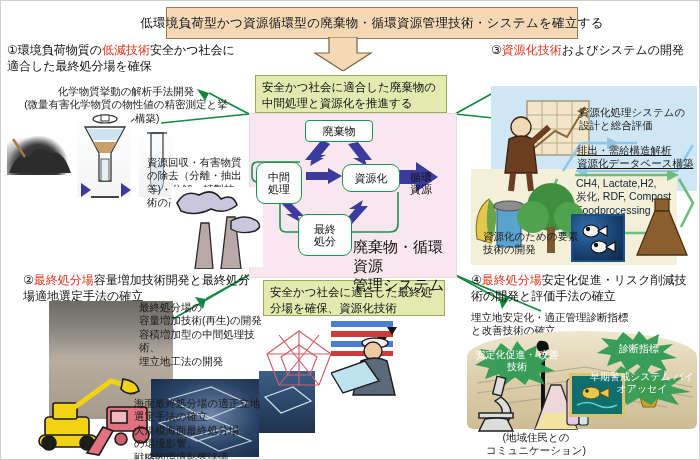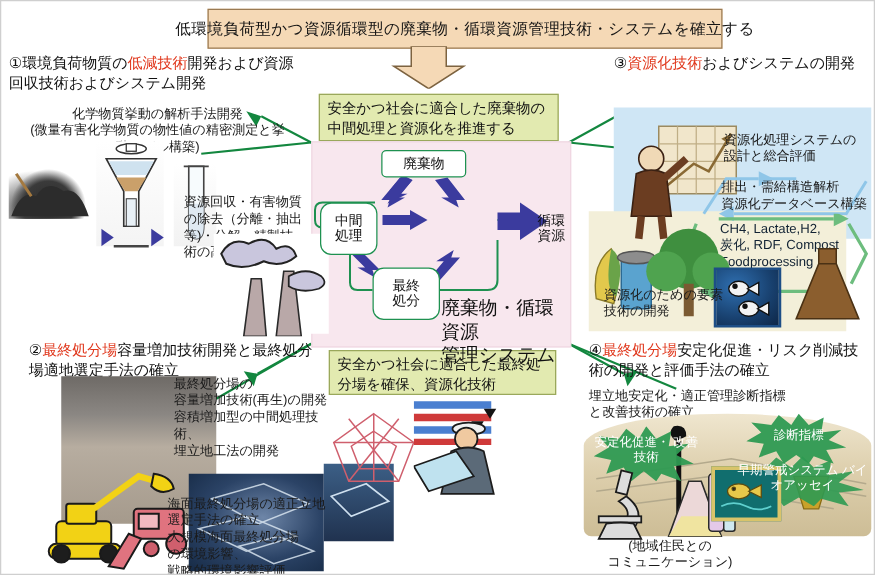--- a/index.html
+++ b/index.html
@@ -59,21 +59,21 @@
     display: flex; align-items: center; justify-content: center;
     text-align: center;
     font-size: 11px; line-height: 1.12;
     color: #111;
     z-index: 3;
   }
   #node-haikibutsu { left: 55px;  top: 6px;   width: 66px; height: 20px; border-radius: 4px;}
   #node-chukan     { left: 6px;   top: 48px;  width: 44px; height: 40px; }
   #node-shigenka   { left: 92px;  top: 50px;  width: 56px; height: 26px; }
   #node-saishu     { left: 48px;  top: 100px; width: 52px; height: 40px; }
-  #node-junkan     { left: 170px; top: 48px;  width: 42px; height: 42px; border:none; background:transparent;justify-content:center;}
+  #node-junkan     { left: 150px; top: 48px;  width: 42px; height: 42px; border:none; background:transparent;justify-content:center;}
 
   #sys-label {
     left: 352px; top: 237px; width: 104px;
     font-size: 15px; line-height: 1.25; color: #111; z-index: 4;
   }
 
   
   .sec-head {
     font-size: 12px; line-height: 1.32; color: #111;
   }
@@ -86,21 +86,21 @@
   
   .note { font-size: 10.5px; line-height: 1.28; color: #1a1a1a; }
   .note-c { text-align: center; }
 
   #note-1a { left: 18px;  top: 84px;  width: 214px; }
   #note-1b { left: 146px; top: 155px; width: 96px; }
   #note-1c { left: 55px;  top: 219px; width: 116px; }
   #note-2a { left: 138px; top: 300px; width: 125px; }
   #note-2b { left: 133px; top: 396px; width: 132px; }
   #note-3a { left: 578px; top: 105px; width: 118px; }
-  #note-3b { left: 576px; top: 143px; width: 122px; }
+  #note-3b { left: 576px; top: 143px; width: 122px; text-decoration: underline; }
   #note-3c { left: 575px; top: 176px; width: 122px; color:#123; }
   #note-3d { left: 482px; top: 229px; width: 104px; }
   #note-4a { left: 470px; top: 310px; width: 160px; }
   #note-4b { left: 555px; top: 430px; width: 140px; }
   #note-4c { left: 480px; top: 430px; width: 110px; text-align:center; }
 
   .starburst-label {
     position:absolute; font-size: 10px; color:#1a1a1a; z-index: 6;
     text-align:center; line-height:1.2;
   }
@@ -238,40 +238,43 @@
         <polygon points="166,48 188,63 166,78"></polygon>
       </g>
     </svg>
 
     <div class="flow-node" id="node-haikibutsu">
       <span>廃棄物</span>
     </div>
     <div class="flow-node" id="node-chukan">
       <span style="white-space:pre-line">中間
 処理</span>
+    </div>
+    <div class="flow-node" id="node-shigenka">
+      <span>資源化</span>
     </div>
     <div class="flow-node" id="node-saishu">
       <span style="white-space:pre-line">最終
 処分</span>
     </div>
     <div class="flow-node" id="node-junkan">
       <span style="white-space:pre-line">循環
 資源</span>
     </div>
   </div>
 
   <div class="abs" id="sys-label" style="white-space:pre-line">廃棄物・循環資源
 管理システム</div>
 
   <div class="abs green-stmt" id="stmt-low">
     <span>安全かつ社会に適合した最終処分場を確保、資源化技術</span>
   </div>
 
   <div class="abs sec-head" id="head-1">
-    <span>①</span><span>環境負荷物質の</span><span class="hl">低減技術</span><span>開発および資源回収技術およびシステム開発</span>
+    <span>①</span><span>環境負荷物質の</span><span class="hl">低減技術</span><span>安全かつ社会に適合した最終処分場を確保</span>
   </div>
 
   <div class="abs note note-c" id="note-1a" style="white-space:pre-line">化学物質挙動の解析手法開発
 (微量有害化学物質の物性値の精密測定と挙動モデル構築)</div>
 
   <div class="photo" id="photo-coal"></div>
   <svg class="illus" style="left:6px;top:126px;width:70px;height:50px;" viewBox="0 0 70 50">
     <path d="M2 46 Q10 24 22 30 Q30 16 44 26 Q56 22 64 46 Z" fill="#2c2c2c"></path>
     <line x1="18" y1="30" x2="6" y2="12" stroke="#a4793f" stroke-width="2.4"></line>
   </svg>

